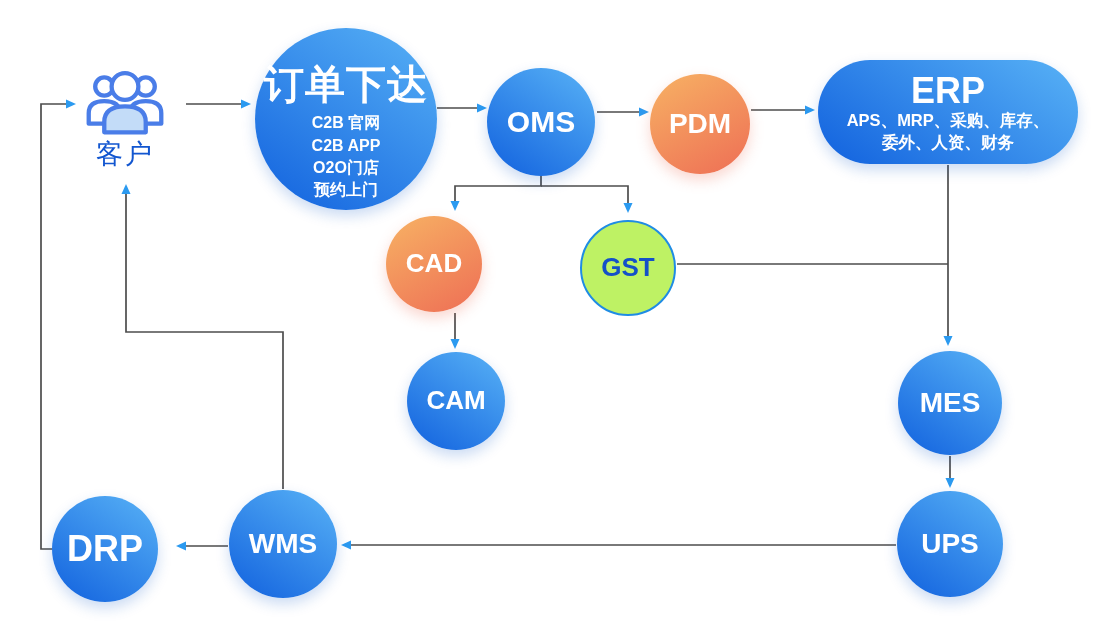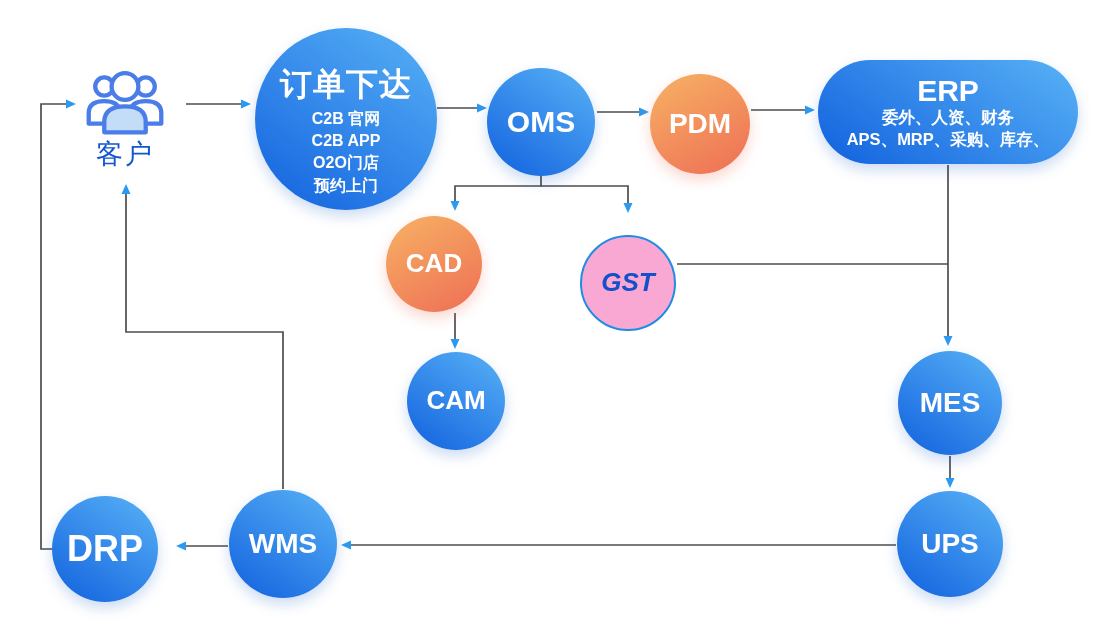--- a/index.html
+++ b/index.html
@@ -48,38 +48,37 @@
   }
   #node-customer{left:125px;top:116px;background:none;border-radius:0;}
   #node-customer .cust-label{
     color:var(--label-blue);
     font-size:27px;
     font-weight:normal;
     margin-top:2px;
     letter-spacing:2px;
   }
   #node-order{left:346px;top:119px;width:182px;height:182px;}
-  #node-order .node-title{font-size:32px;margin-bottom:5px;letter-spacing:1px;margin-top:25px;}
+  #node-order .node-title{font-size:40px;margin-bottom:5px;letter-spacing:1px;margin-top:25px;}
   #node-order .node-line{font-size:16px;line-height:1.4;}
   #node-oms{left:541px;top:122px;width:108px;height:108px;font-size:30px;}
   #node-pdm{left:700px;top:124px;width:100px;height:100px;font-size:28px;}
   #node-erp{
     left:948px;top:112px;width:260px;height:104px;
     border-radius:52px;
   }
-  #node-erp .node-title{font-size:30px;line-height:1.1;}
+  #node-erp .node-title{font-size:36px;line-height:1.1;}
   #node-erp .node-line{font-size:16.5px;line-height:1.3;}
   #node-cad{left:434px;top:264px;width:96px;height:96px;font-size:26px;}
   #node-gst{
-    left:628px;top:283px;width:96px;height:96px;font-size:26px;
-    background:#f9a8d4;
+    left:628px;top:268px;width:96px;height:96px;font-size:26px;
+    background:#bef264;
     border:2.5px solid var(--gst-border);
     color:var(--gst-text);
     box-shadow:none;
-    font-style:italic;
   }
   #node-cam{left:456px;top:401px;width:98px;height:98px;font-size:26px;}
   #node-mes{left:950px;top:403px;width:104px;height:104px;font-size:28px;}
   #node-ups{left:950px;top:544px;width:106px;height:106px;font-size:28px;}
   #node-wms{left:283px;top:544px;width:108px;height:108px;font-size:28px;align-items:center;}
   #node-drp{left:105px;top:549px;width:106px;height:106px;font-size:36px;}
 </style>
 </head>
 <body>
 
@@ -138,22 +137,22 @@
 <div class="node blue" id="node-oms">
   <span>OMS</span>
 </div>
 
 <div class="node orange" id="node-pdm">
   <span>PDM</span>
 </div>
 
 <div class="node blue" id="node-erp">
   <div class="node-title">ERP</div>
+  <div class="node-line">APS、MRP、采购、库存、</div>
   <div class="node-line">委外、人资、财务</div>
-  <div class="node-line">APS、MRP、采购、库存、</div>
 </div>
 
 <div class="node orange" id="node-cad">
   <span>CAD</span>
 </div>
 
 <div class="node" id="node-gst">
   <span>GST</span>
 </div>
 

